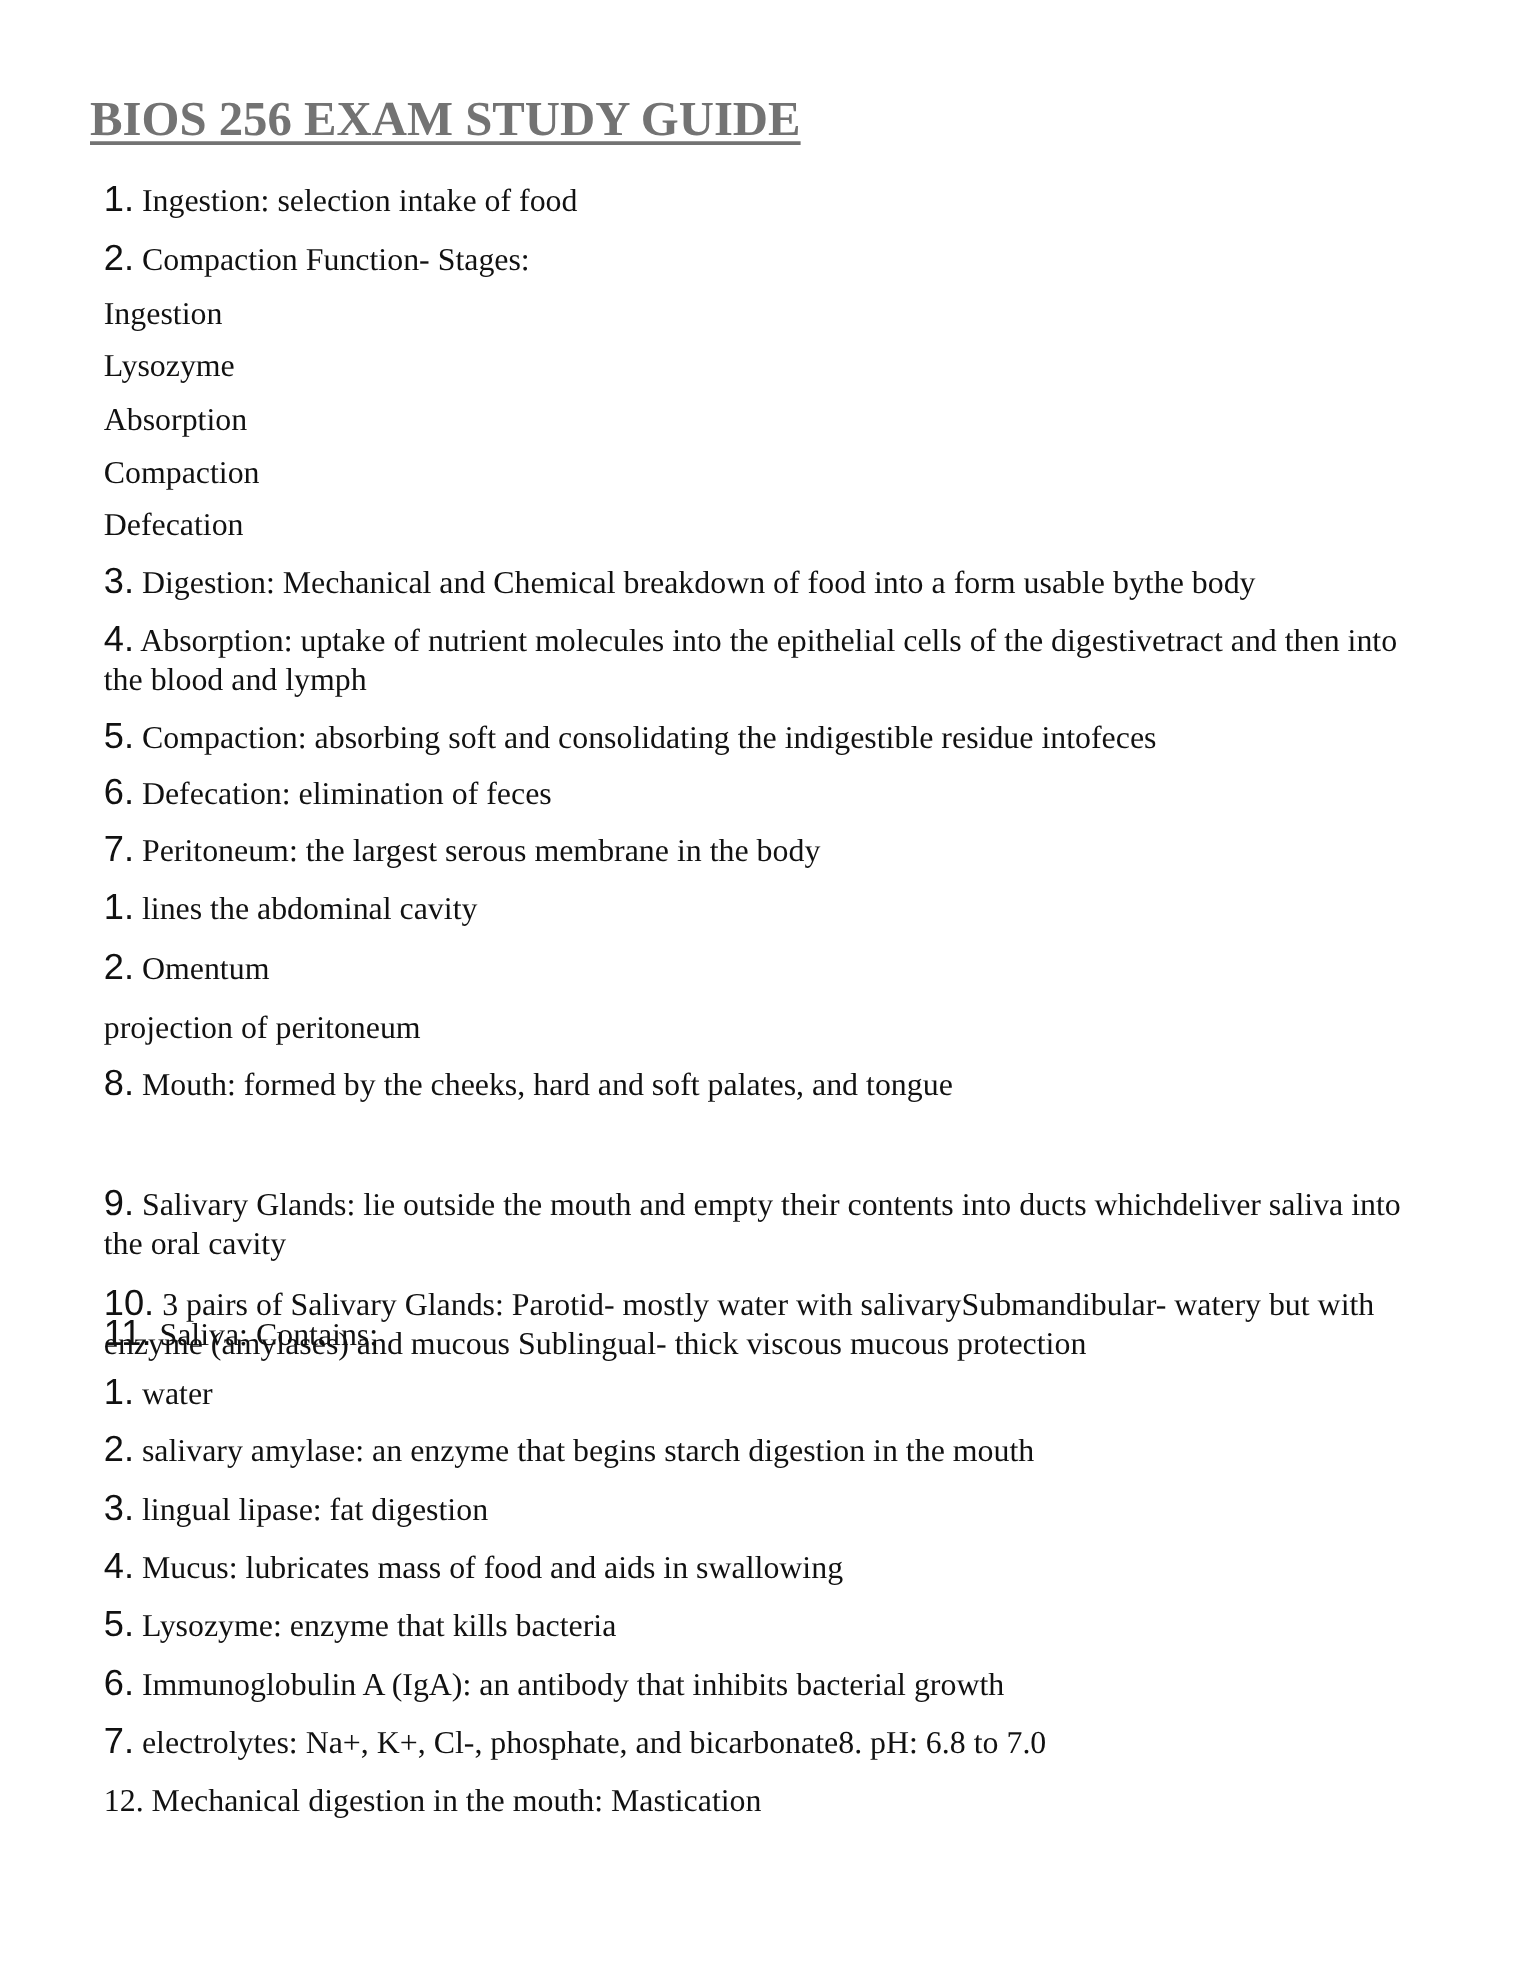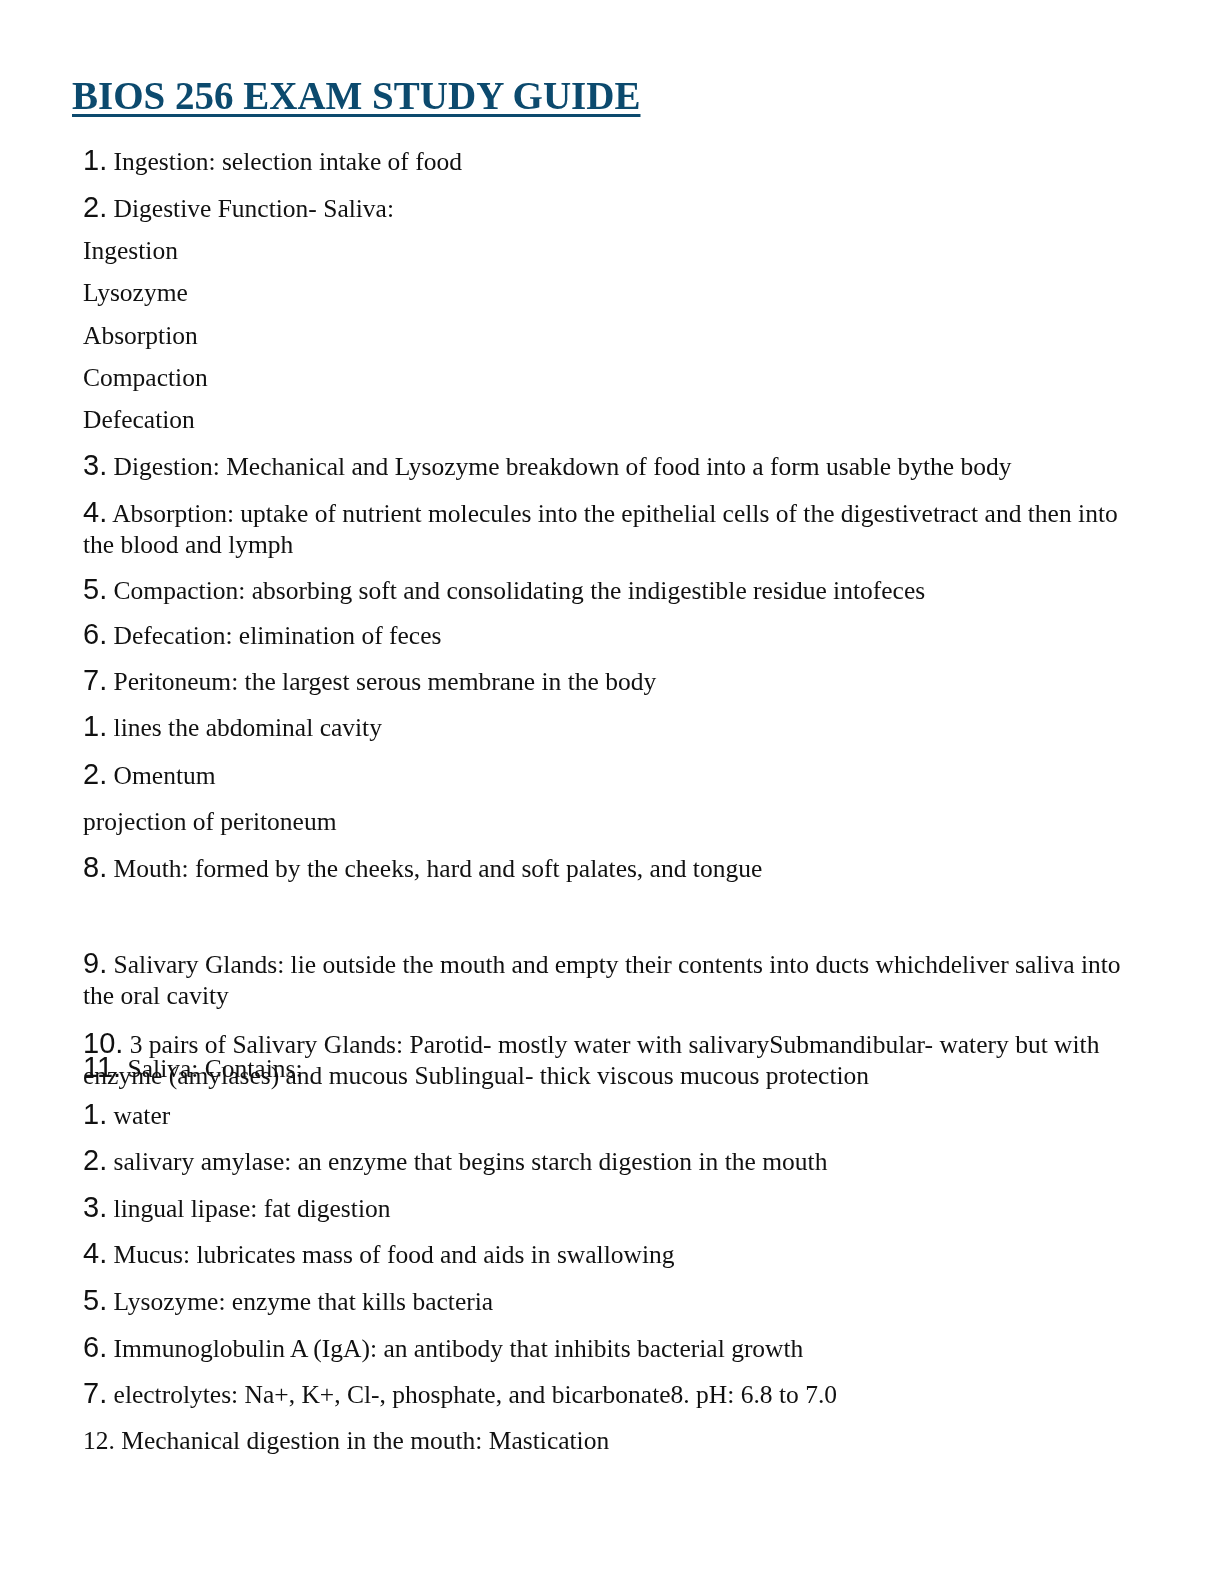--- a/index.html
+++ b/index.html
@@ -55,33 +55,33 @@
       font-family: "Liberation Serif", "DejaVu Serif", serif;
       font-size: 25.5px;
       margin-top: 29px;
     }
     .indent1 { left: 83px; }
   </style>
 </head>
 <body>
 
 <div class="page">
-  <h1 class="title" style="color: #0c4a6e;">BIOS 256 EXAM STUDY GUIDE</h1>
+  <h1 class="title" style="color: #737373;">BIOS 256 EXAM STUDY GUIDE</h1>
 
   <p class="line" style="top:145px"><span class="num">1.</span><span> Ingestion: selection intake of food</span></p>
 
-  <p class="line" style="top:192px"><span class="num">2.</span><span> Digestive Function- Saliva:</span></p>
+  <p class="line" style="top:192px"><span class="num">2.</span><span> Compaction Function- Stages:</span></p>
 
   <p class="line" style="top:235px"><span>Ingestion</span></p>
   <p class="line" style="top:277px"><span>Lysozyme</span></p>
   <p class="line" style="top:320px"><span>Absorption</span></p>
   <p class="line" style="top:362px"><span>Compaction</span></p>
   <p class="line" style="top:404px"><span>Defecation</span></p>
 
-  <p class="line" style="top:450px"><span class="num">3.</span><span> Digestion: Mechanical and Lysozyme breakdown of food into a form usable bythe body</span></p>
+  <p class="line" style="top:450px"><span class="num">3.</span><span> Digestion: Mechanical and Chemical breakdown of food into a form usable bythe body</span></p>
 
   <p class="line" style="top:497px"><span class="num">4.</span><span> Absorption: uptake of nutrient molecules into the epithelial cells of the digestivetract and then into the blood and lymph</span></p>
 
   <p class="line" style="top:574px"><span class="num">5.</span><span> Compaction: absorbing soft and consolidating the indigestible residue intofeces</span></p>
 
   <p class="line" style="top:619px"><span class="num">6.</span><span> Defecation: elimination of feces</span></p>
 
   <p class="line" style="top:665px"><span class="num">7.</span><span> Peritoneum: the largest serous membrane in the body</span></p>
 
   <p class="line" style="top:711px"><span class="num">1.</span><span> lines the abdominal cavity</span></p>

